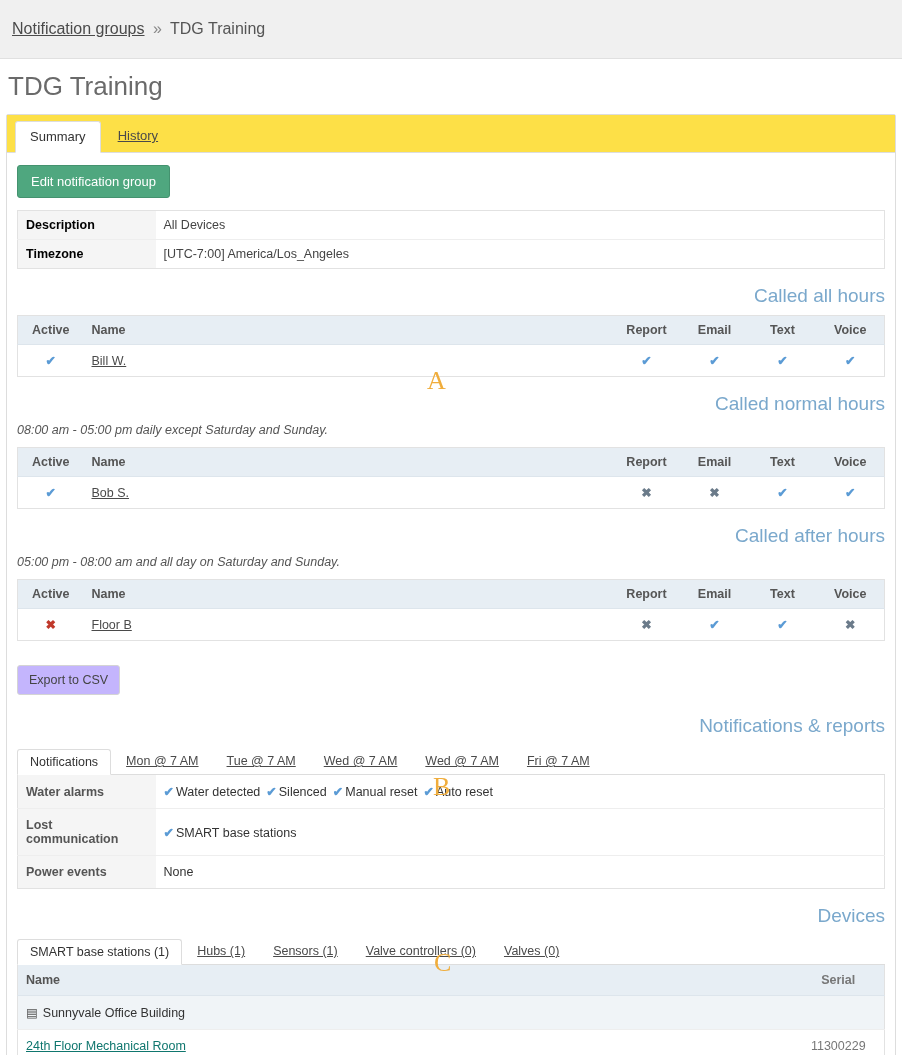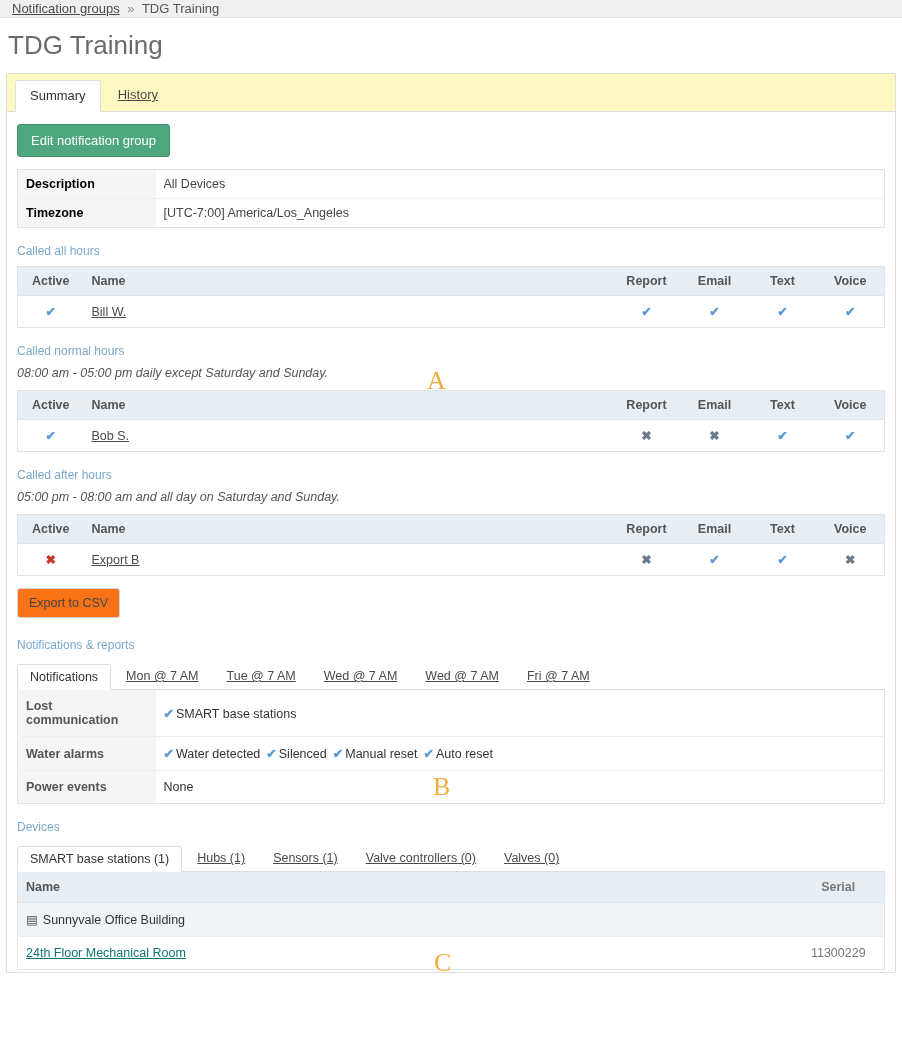--- a/index.html
+++ b/index.html
@@ -15,22 +15,22 @@
     width: 902px;
     min-height: 1055px;
     position: relative;
     background: #ffffff;
   }
 
   
   .breadcrumb-bar {
     background: #f0f0f0;
     border-bottom: 1px solid #e0e0e0;
-    padding: 1px 12px;
-    font-size: 13px;
+    padding: 20px 12px;
+    font-size: 16px;
     color: #555;
   }
   .breadcrumb-bar a {
     color: #4a4a4a;
     text-decoration: underline;
   }
   .breadcrumb-sep { color: #888; margin: 0 4px; }
   .breadcrumb-current { color: #555; }
 
   
@@ -48,21 +48,21 @@
     border: 1px solid #dddddd;
     background: #ffffff;
     border-radius: 2px;
   }
 
   
   .tabs {
     display: flex;
     align-items: flex-end;
     border-bottom: 1px solid #dddddd;
-    background: #fef9c3;
+    background: #fde047;
     padding: 8px 8px 0 8px;
     height: 38px;
   }
   .tab {
     padding: 6px 14px 6px 14px;
     font-size: 13px;
     color: #444;
     border: 1px solid transparent;
     border-radius: 3px 3px 0 0;
     margin-right: 2px;
@@ -111,35 +111,36 @@
     background: #f5f5f5;
     width: 138px;
     font-weight: bold;
     color: #000000;
   }
   .info-table td.val { color: #444; }
 
   
   .section-title {
     color: #7aa8cc;
-    font-size: 12px;
+    font-size: 19px;
     font-weight: normal;
     margin: 16px 0 8px 0;
+    text-align: right;
   }
   .section-sub {
     font-style: italic;
     color: #555;
     font-size: 12.5px;
     margin: 0 0 10px 0;
   }
 
   
   .grid {
     border: 1px solid #e2e2e2;
-    margin-bottom: 4px;
+    margin-bottom: 16px;
   }
   .grid th {
     background: #e7eef4;
     color: #555;
     font-size: 12.5px;
     font-weight: bold;
     text-align: left;
     padding: 7px 8px;
     border-bottom: 1px solid #dde5ec;
   }
@@ -154,21 +155,21 @@
   .grid th.col-active, .grid th.col-chan { text-align: center; }
   .grid th.col-name { }
   .grid td.col-name a { color: #4a4a4a; text-decoration: underline; }
   .check { color: #5b9bd5; font-weight: bold; }
   .cross { color: #6b7b8a; font-weight: bold; }
   .check-red { color: #c0392b; font-weight: bold; }
 
   
   .btn-plain {
     display: inline-block;
-    background: #f97316;
+    background: #c4b5fd;
     border: 1px solid #d4d4d4;
     border-radius: 3px;
     padding: 7px 11px;
     font-size: 12.5px;
     color: #444;
     cursor: pointer;
     margin: 8px 0 4px 0;
   }
 
   
@@ -357,21 +358,21 @@
             <tr>
           <th class="col-active">Active</th>
           <th class="col-name">Name</th>
           <th class="col-chan">Report</th>
           <th class="col-chan">Email</th>
           <th class="col-chan">Text</th>
           <th class="col-chan">Voice</th>
         </tr>
         <tr>
           <td class="col-active"><span class="check-red">✖</span></td>
-          <td class="col-name"><a href="#">Export B</a></td>
+          <td class="col-name"><a href="#">Floor B</a></td>
           <td class="col-chan"><span class="cross">✖</span></td>
           <td class="col-chan"><span class="check">✔</span></td>
           <td class="col-chan"><span class="check">✔</span></td>
           <td class="col-chan"><span class="cross">✖</span></td>
         </tr>
       </tbody>
         </table>
 
       <div class="btn-plain">Export to CSV</div>
 
@@ -381,29 +382,29 @@
         <div class="inner-tab active">Notifications</div>
         <div class="inner-tab">Mon @ 7 AM</div>
         <div class="inner-tab">Tue @ 7 AM</div>
         <div class="inner-tab">Wed @ 7 AM</div>
         <div class="inner-tab">Wed @ 7 AM</div>
         <div class="inner-tab">Fri @ 7 AM</div>
       </div>
       <table class="notif-table">
         <tbody>
             <tr>
+          <td class="key">Water alarms</td>
+          <td>
+            <span class="notif-opt"><span class="check">✔</span><span>Water detected</span></span><span class="notif-opt"><span class="check">✔</span><span>Silenced</span></span><span class="notif-opt"><span class="check">✔</span><span>Manual reset</span></span><span class="notif-opt"><span class="check">✔</span><span>Auto reset</span></span>
+          </td>
+        </tr>
+        <tr>
           <td class="key">Lost communication</td>
           <td>
             <span class="notif-opt"><span class="check">✔</span><span>SMART base stations</span></span>
-          </td>
-        </tr>
-        <tr>
-          <td class="key">Water alarms</td>
-          <td>
-            <span class="notif-opt"><span class="check">✔</span><span>Water detected</span></span><span class="notif-opt"><span class="check">✔</span><span>Silenced</span></span><span class="notif-opt"><span class="check">✔</span><span>Manual reset</span></span><span class="notif-opt"><span class="check">✔</span><span>Auto reset</span></span>
           </td>
         </tr>
         <tr>
           <td class="key">Power events</td>
           <td>None</td>
         </tr>
       </tbody>
         </table>
 
       

